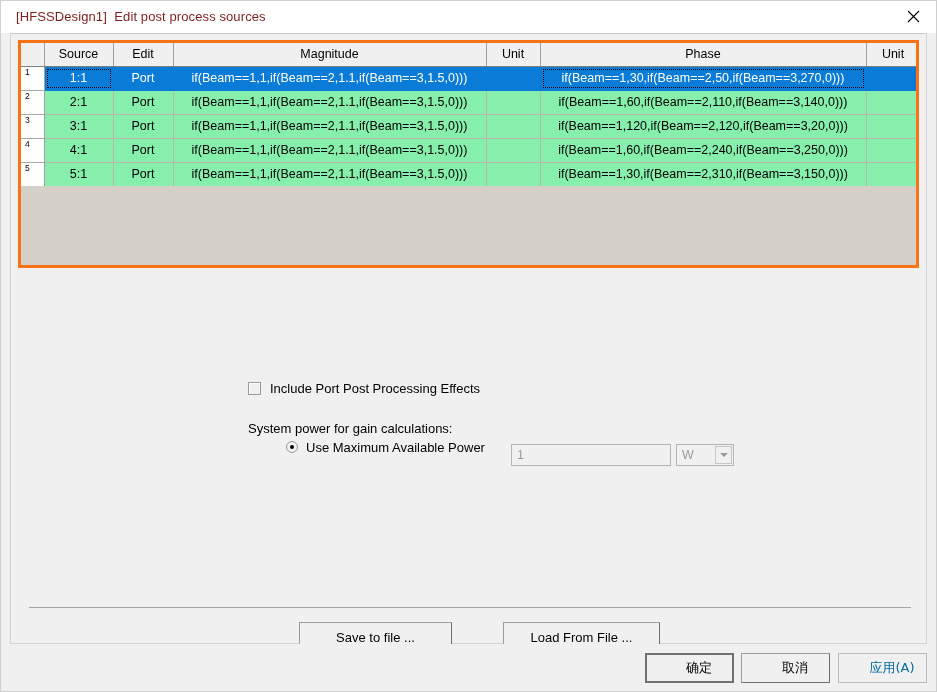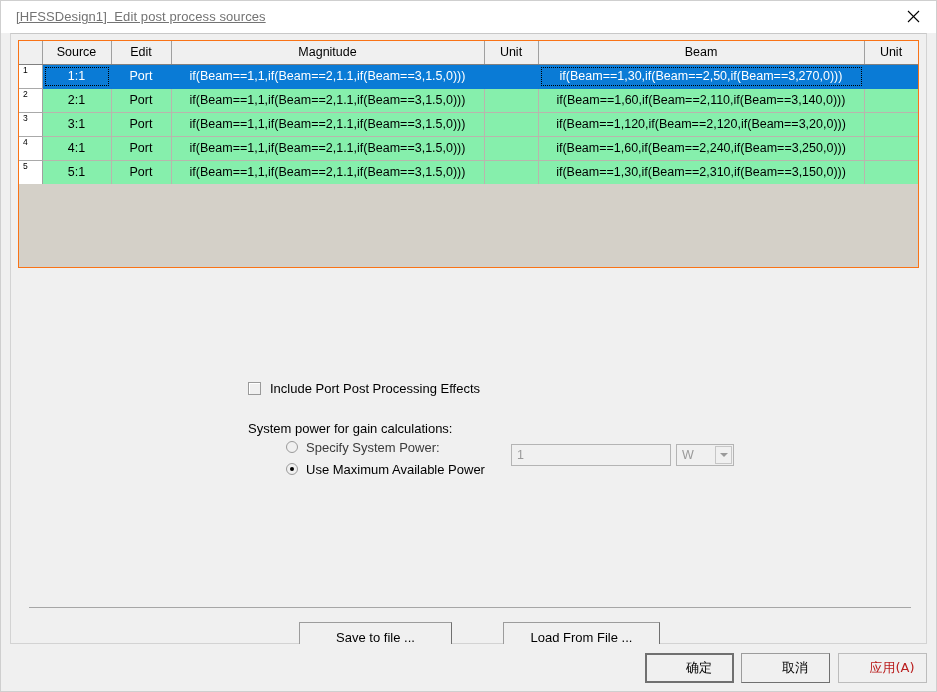--- a/index.html
+++ b/index.html
@@ -35,24 +35,23 @@
     min-height: 31px;
     background: #ffffff;
     display: flex;
     align-items: center;
     position: relative;
     border-bottom: 1px solid #ffffff;
   }
   .title-text {
     margin-left: 15px;
     font-size: 13px;
-    color: #737373;
+    color: #7f1d1d;
     white-space: pre;
     letter-spacing: 0.1px;
-    text-decoration: underline;
   }
   .close-btn {
     position: absolute;
     right: 0; top: 0;
     width: 46px;
     height: 31px;
     display: flex;
     align-items: center;
     justify-content: center;
     cursor: default;
@@ -98,21 +97,21 @@
   }
 
   
   .grid-wrap {
     position: absolute;
     left: 7px;
     top: 6px;
     width: 901px;
     height: 228px;
     background: #d4d0c8;
-    border: 1px solid #f97316;
+    border: 3px solid #f97316;
     box-sizing: border-box;
     overflow: hidden;
   }
   table.grid {
     border-collapse: collapse;
     table-layout: fixed;
     width: 899px;
     font-size: 12.5px;
   }
   table.grid th, table.grid td {
@@ -354,21 +353,21 @@
   }
   .btn-ok {
     right: 202px;
     border: 1px solid #707070;
     outline: 1px solid #707070;
     outline-offset: -2px;
   }
   .btn-cancel { right: 106px; }
   .btn-apply {
     right: 9px;
-    color: #b91c1c;
+    color: #0369a1;
     border-color: #bcbcbc;
     border-right-color: #bcbcbc;
     border-bottom-color: #bcbcbc;
   }
   .cjk { font-family: "DejaVu Sans", "Liberation Sans", sans-serif; font-size: 13px; }
 </style>
 </head>
 <body>
 
 <div class="window">
@@ -398,21 +397,21 @@
           <col style="width:326px">
           <col style="width:54px">
         </colgroup>
         <thead>
           <tr>
             <th class="corner"></th>
             <th>Source</th>
             <th>Edit</th>
             <th>Magnitude</th>
             <th>Unit</th>
-            <th>Beam</th>
+            <th>Phase</th>
             <th>Unit</th>
           </tr>
         </thead>
         <tbody>
           <tr class="selected">
             <td class="rownum">1</td>
             <td>
               <span class="focus-cell">1:1</span>
             </td>
             <td>Port</td>
@@ -464,24 +463,20 @@
     </div>
 
     <div class="options">
       <div class="row-check">
         <span class="chk"></span>
         <span class="lbl">Include Port Post Processing Effects</span>
       </div>
 
       <div class="section-label">System power for gain calculations:</div>
 
-      <div class="radio-row">
-        <span class="radio"></span>
-        <span class="lbl lbl-dim">Specify System Power:</span>
-      </div>
 
       <div class="radio-row">
         <span class="radio checked"></span>
         <span class="lbl">Use Maximum Available Power</span>
       </div>
     </div>
 
     <div class="power-input">1</div>
 
     <div class="unit-select">

